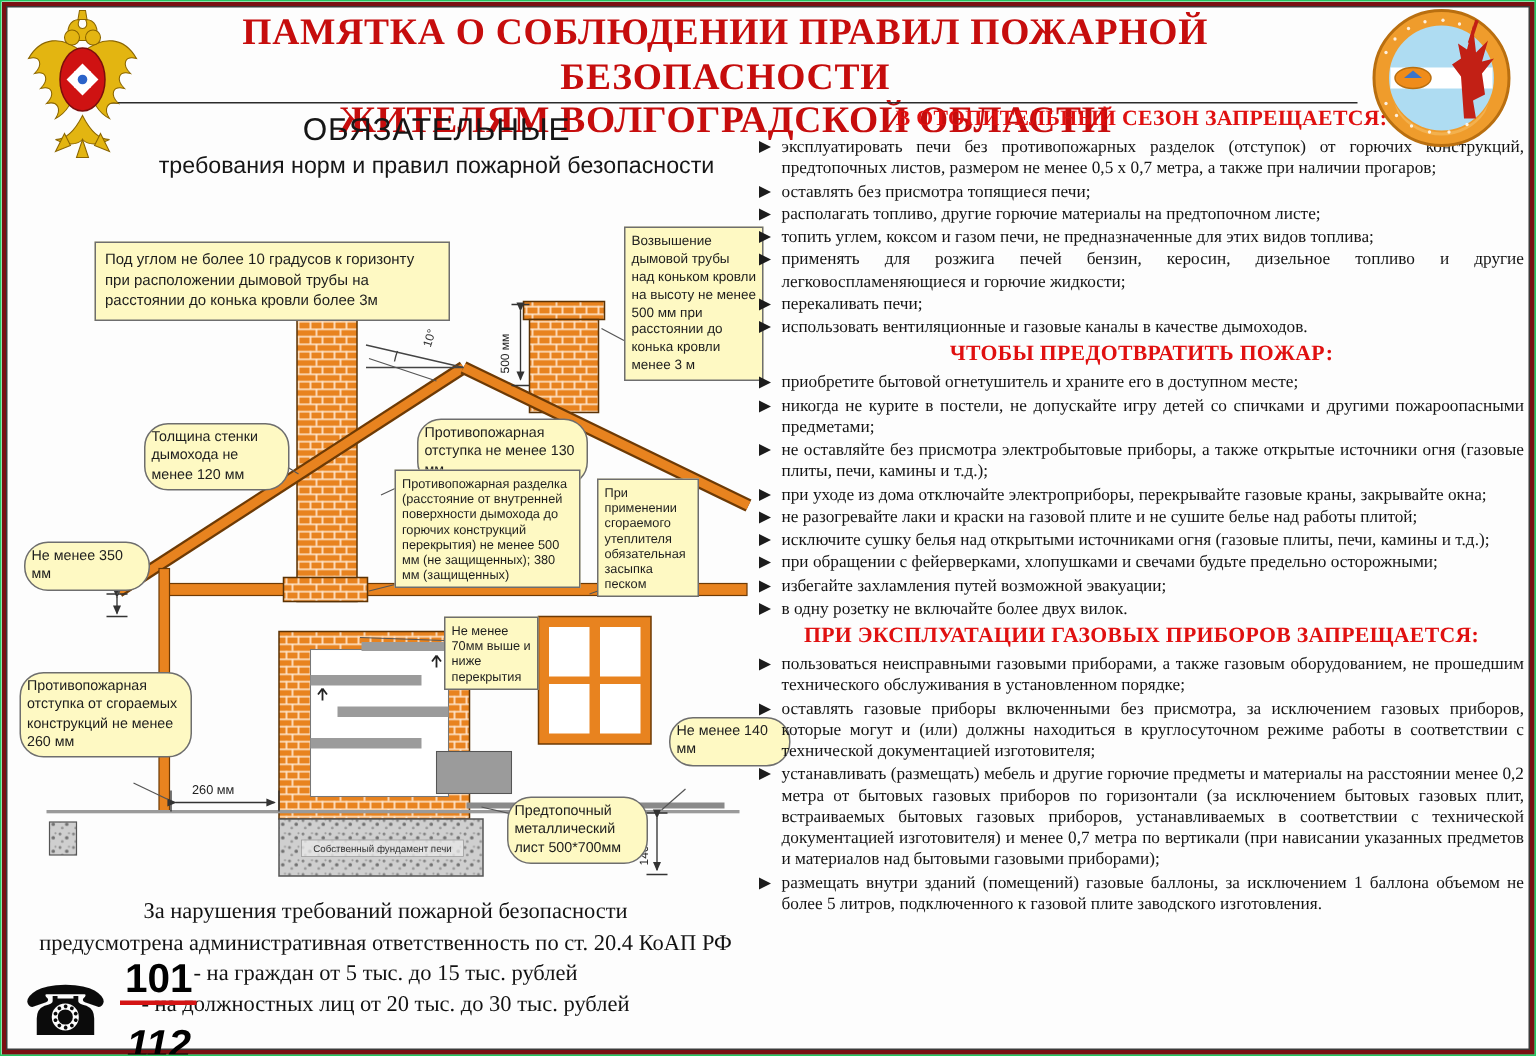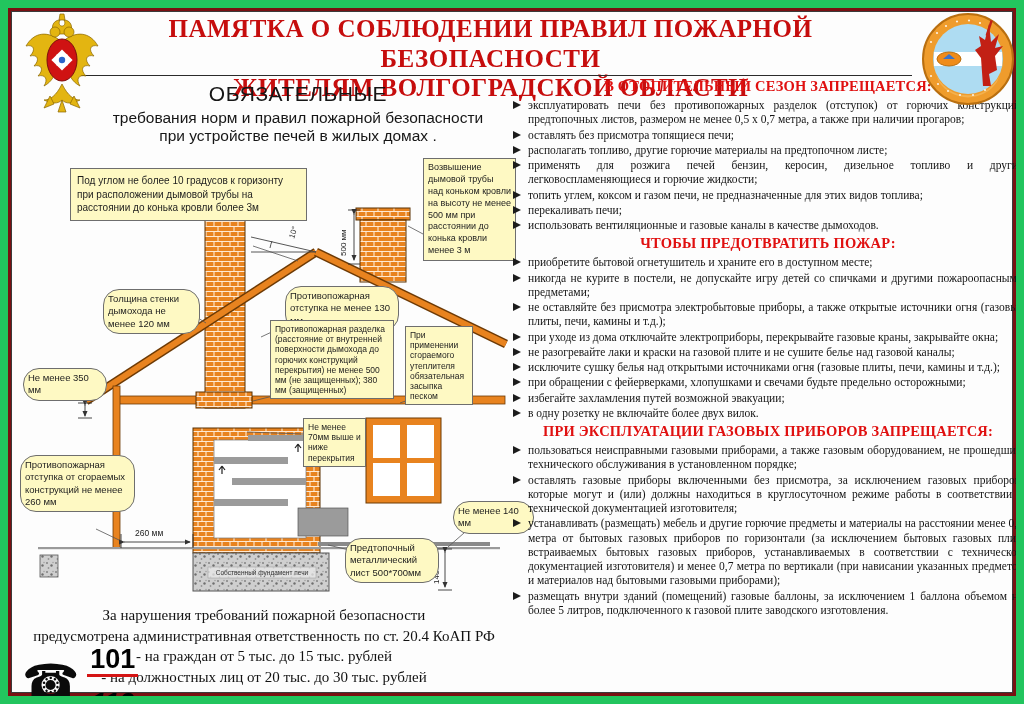--- a/index.html
+++ b/index.html
@@ -1,18 +1,18 @@
 <!DOCTYPE html>
 <html><head>
 <meta charset="utf-8">
 <style>
   html,body{margin:0;padding:0;background:#555;}
   .page{
     position:relative;width:1024px;height:704px;background:#fdfdfd;
-    box-sizing:border-box;border:8px solid #22c55e;
+    box-sizing:border-box;border:1px solid #22c55e;
     box-shadow:inset 0 0 0 3px #7a1012, inset 0 0 0 4px #3a3a3a;
     overflow:hidden;font-family:"Liberation Sans",sans-serif;
   }
   
   .title{
     position:absolute;left:60px;top:6px;width:845px;text-align:center;
     font-family:"Liberation Serif",serif;font-weight:bold;
     font-size:25px;line-height:1.18;color:#c60d0d;letter-spacing:.5px;
   }
   .title-rule{position:absolute;left:58px;top:67px;width:846px;height:1px;background:#2b2b2b;}
@@ -109,21 +109,20 @@
         <circle cx="37" cy="79" r="1.1"></circle>
       <circle cx="49" cy="83" r="1.1"></circle>
         <circle cx="62" cy="83" r="1.1"></circle>
         <circle cx="74" cy="78" r="1.1"></circle>
     </g>
   </svg>
 
   <div class="lhead">
     <div class="l1">ОБЯЗАТЕЛЬНЫЕ</div>
     <div class="l2">требования норм и правил пожарной безопасности</div>
-    <div class="l3">при устройстве печей в жилых домах .</div>
   </div>
 
   <div class="diagram">
     <svg width="492" height="448" viewBox="0 0 492 448">
       <defs>
         <pattern id="brick" width="16" height="10" patternUnits="userSpaceOnUse">
           <rect width="16" height="10" fill="#e8831f"></rect>
           <path d="M0 0.5 H16 M0 5.5 H16" stroke="#ffe9d2" stroke-width="1.1"></path>
           <path d="M8 0 V5 M4 5 V10 M12 5 V10" stroke="#ffe9d2" stroke-width="1.1"></path>
         </pattern>
@@ -237,21 +236,21 @@
     <div class="co big" style="left:52px;top:12px;width:237px;">Под углом не более 10 градусов к горизонту при расположении дымовой трубы на расстоянии до конька кровли более 3м</div>
     <div class="co" style="left:405px;top:2px;width:93px;font-size:9px;line-height:1.32;">Возвышение дымовой трубы над коньком кровли на высоту не менее 500 мм при расстоянии до конька кровли менее 3 м</div>
     <div class="co mid" style="left:85px;top:133px;width:97px;">Толщина стенки дымохода не менее 120 мм</div>
     <div class="co mid" style="left:267px;top:130px;width:114px;">Противопожарная отступка не менее 130 мм</div>
     <div class="co" style="left:252px;top:164px;width:124px;">Противопожарная разделка (расстояние от внутренней поверхности дымохода до горючих конструкций перекрытия) не менее 500 мм (не защищенных); 380 мм (защищенных)</div>
     <div class="co" style="left:387px;top:170px;width:68px;">При применении сгораемого утеплителя обязательная засыпка песком</div>
     <div class="co mid" style="left:5px;top:212px;width:84px;">Не менее 350 мм</div>
     <div class="co mid" style="left:2px;top:299px;width:115px;">Противопожарная отступка от сгораемых конструкций не менее 260 мм</div>
     <div class="co" style="left:285px;top:262px;width:63px;">Не менее 70мм выше и ниже перекрытия</div>
     <div class="co mid" style="left:327px;top:350px;width:94px;margin-top:32px;">Предтопочный металлический лист 500*700мм</div>
-    <div class="co mid" style="left:435px;top:345px;width:81px;">Не менее 140 мм</div>
+    <div class="co mid" style="left:435px;top:329px;width:81px;">Не менее 140 мм</div>
   </div>
 
   <div class="penalty">
     <div>За нарушения требований пожарной безопасности</div>
     <div>предусмотрена административная ответственность по ст. 20.4 КоАП РФ</div>
     <div>- на граждан от 5 тыс. до 15 тыс. рублей</div>
     <div>- на должностных лиц от 20 тыс. до 30 тыс. рублей</div>
   </div>
 
   <div class="phone-block">
@@ -272,28 +271,28 @@
     <div class="item">
         <span class="tri"></span>
         <span class="itx">оставлять без присмотра топящиеся печи;</span>
       </div>
     <div class="item">
         <span class="tri"></span>
         <span class="itx">располагать топливо, другие горючие материалы на предтопочном листе;</span>
       </div>
     <div class="item">
         <span class="tri"></span>
+        <span class="itx">топить углем, коксом и газом печи, не предназначенные для этих видов топлива;</span>
+      </div>
+    <div class="item">
+        <span class="tri"></span>
         <span class="itx">применять для розжига печей бензин, керосин, дизельное топливо и другие легковоспламеняющиеся и горючие жидкости;</span>
       </div>
     <div class="item">
         <span class="tri"></span>
-        <span class="itx">топить углем, коксом и газом печи, не предназначенные для этих видов топлива;</span>
-      </div>
-    <div class="item">
-        <span class="tri"></span>
         <span class="itx">перекаливать печи;</span>
       </div>
     <div class="item">
         <span class="tri"></span>
         <span class="itx">использовать вентиляционные и газовые каналы в качестве дымоходов.</span>
       </div>
 
     <div class="sec-title">ЧТОБЫ ПРЕДОТВРАТИТЬ ПОЖАР:</div>
     <div class="item">
         <span class="tri"></span>
@@ -306,21 +305,21 @@
     <div class="item">
         <span class="tri"></span>
         <span class="itx">не оставляйте без присмотра электробытовые приборы, а также открытые источники огня (газовые плиты, печи, камины и т.д.);</span>
       </div>
     <div class="item">
         <span class="tri"></span>
         <span class="itx">при уходе из дома отключайте электроприборы, перекрывайте газовые краны, закрывайте окна;</span>
       </div>
     <div class="item">
         <span class="tri"></span>
-        <span class="itx">не разогревайте лаки и краски на газовой плите и не сушите белье над газовой каналы;</span>
+        <span class="itx">не разогревайте лаки и краски на газовой плите и не сушите белье над работы плитой;</span>
       </div>
     <div class="item">
         <span class="tri"></span>
         <span class="itx">исключите сушку белья над открытыми источниками огня (газовые плиты, печи, камины и т.д.);</span>
       </div>
     <div class="item">
         <span class="tri"></span>
         <span class="itx">при обращении с фейерверками, хлопушками и свечами будьте предельно осторожными;</span>
       </div>
     <div class="item">

